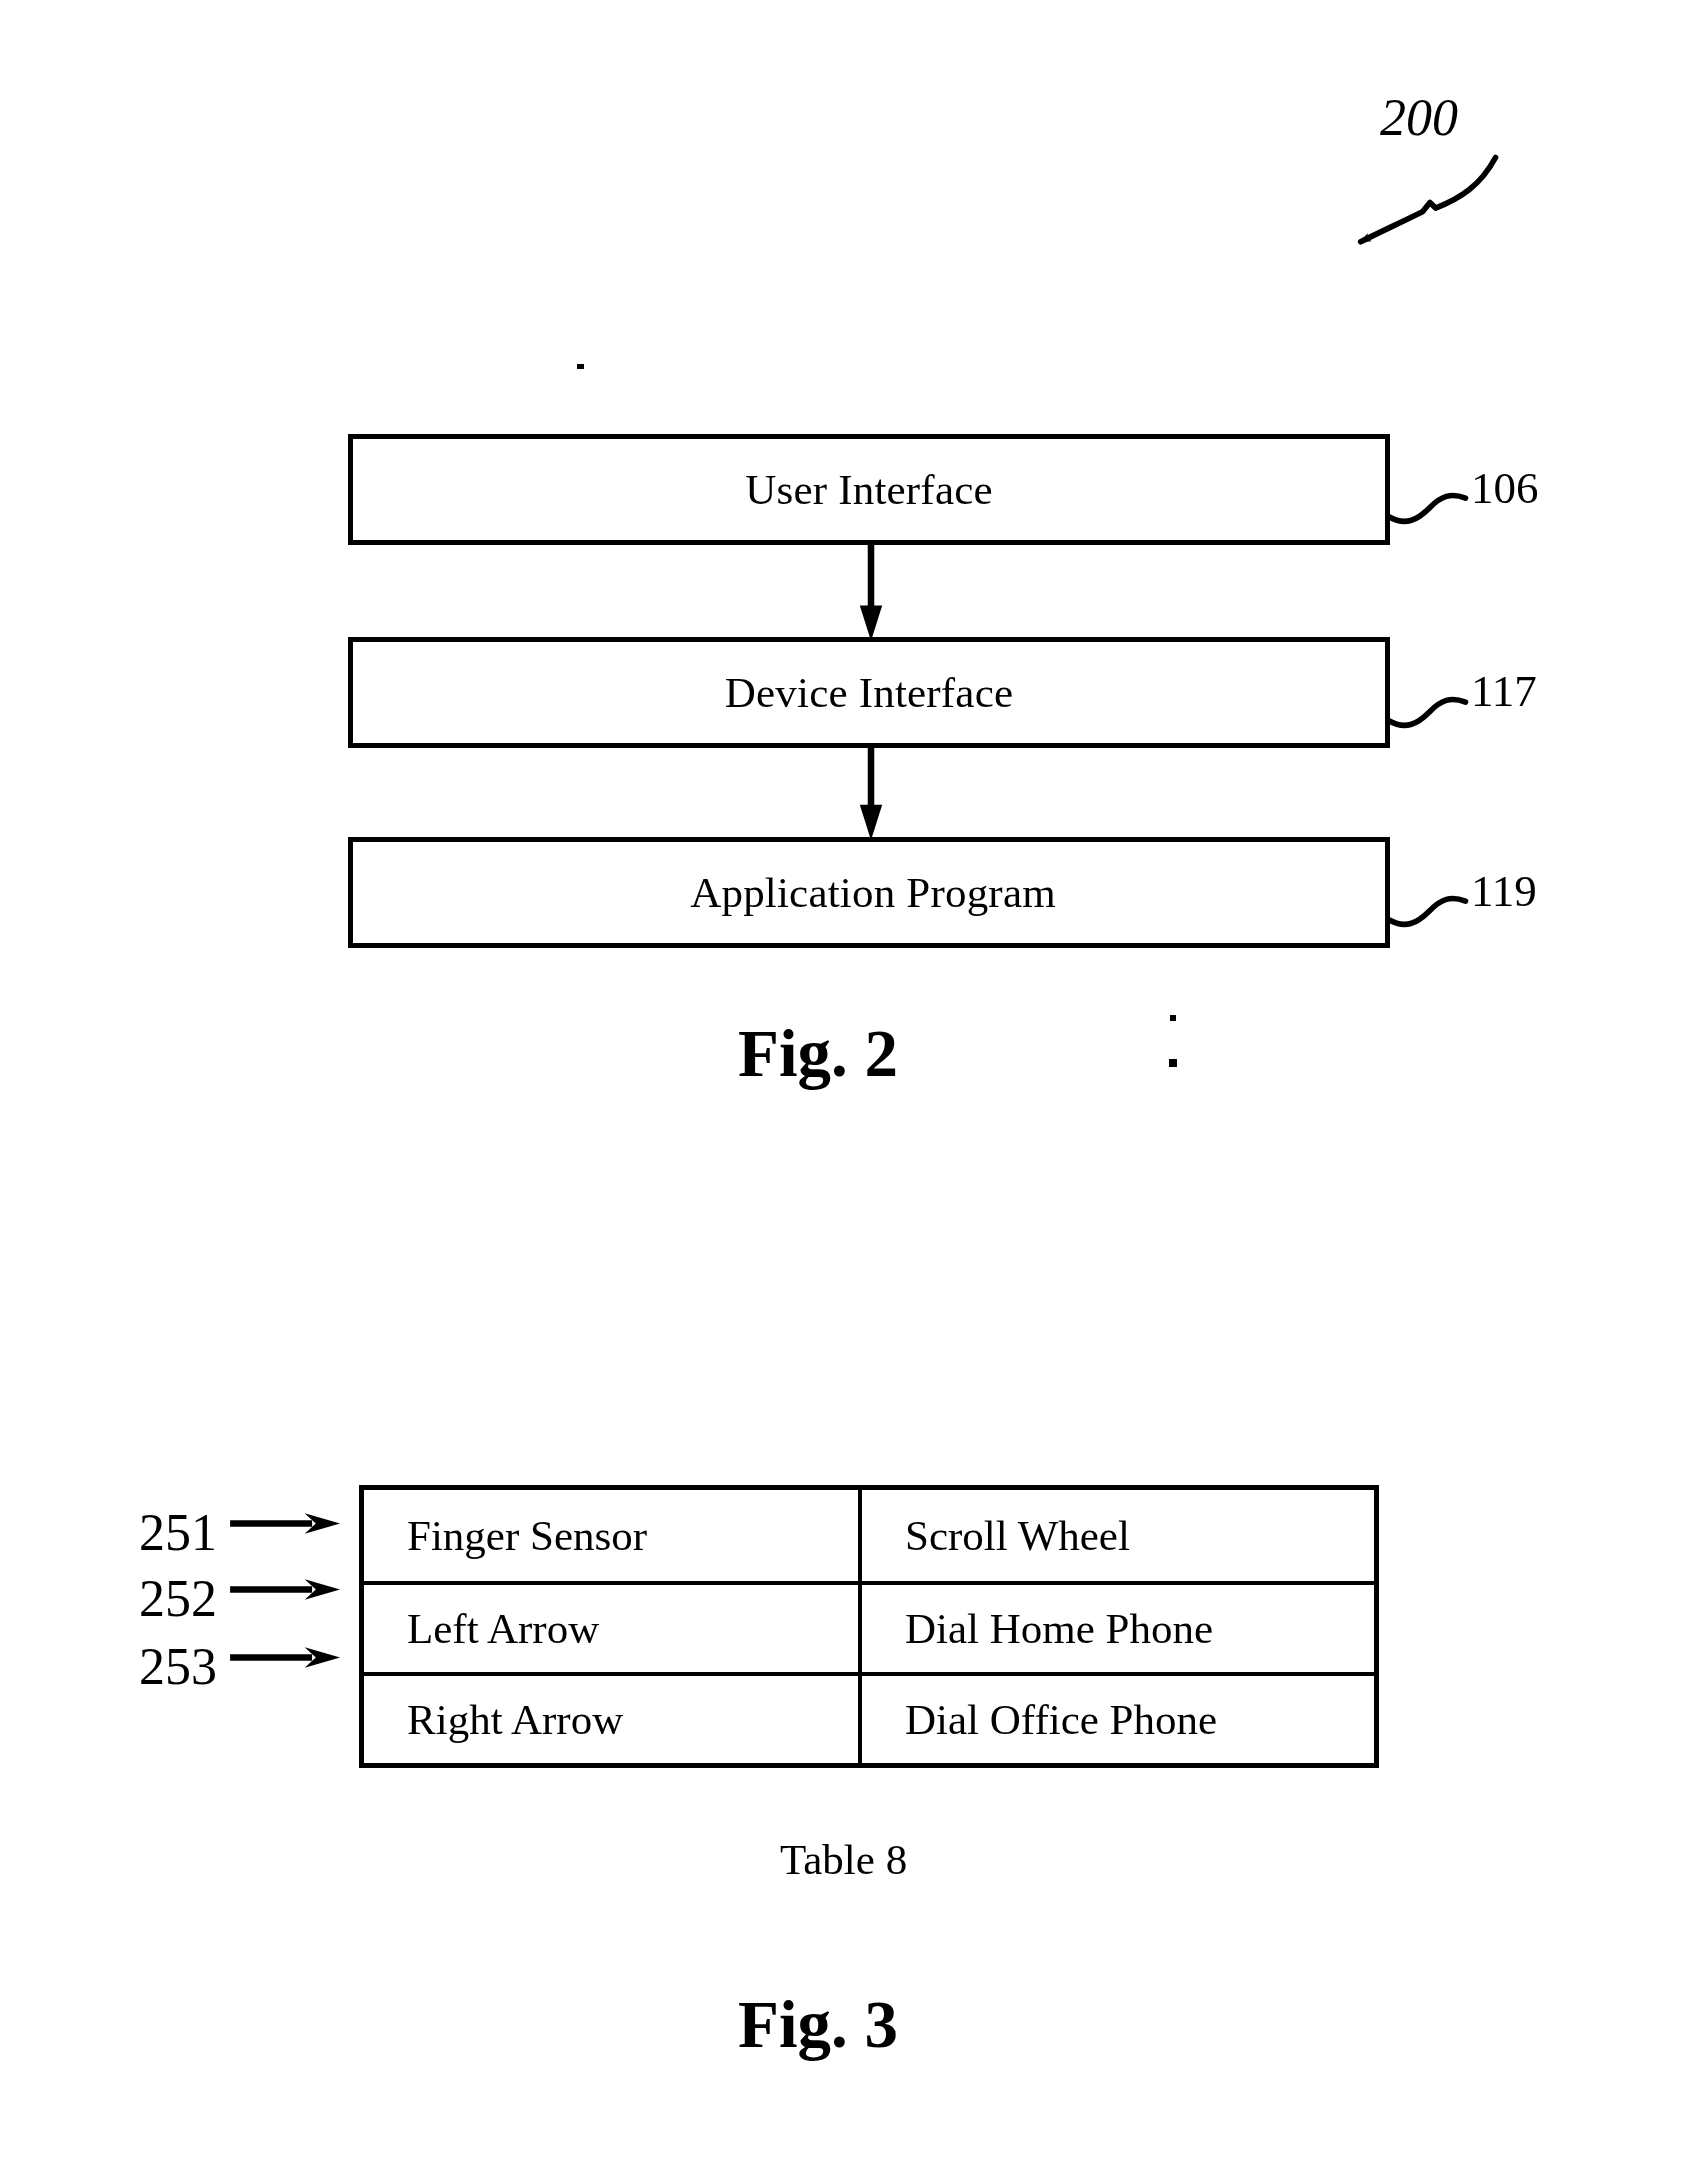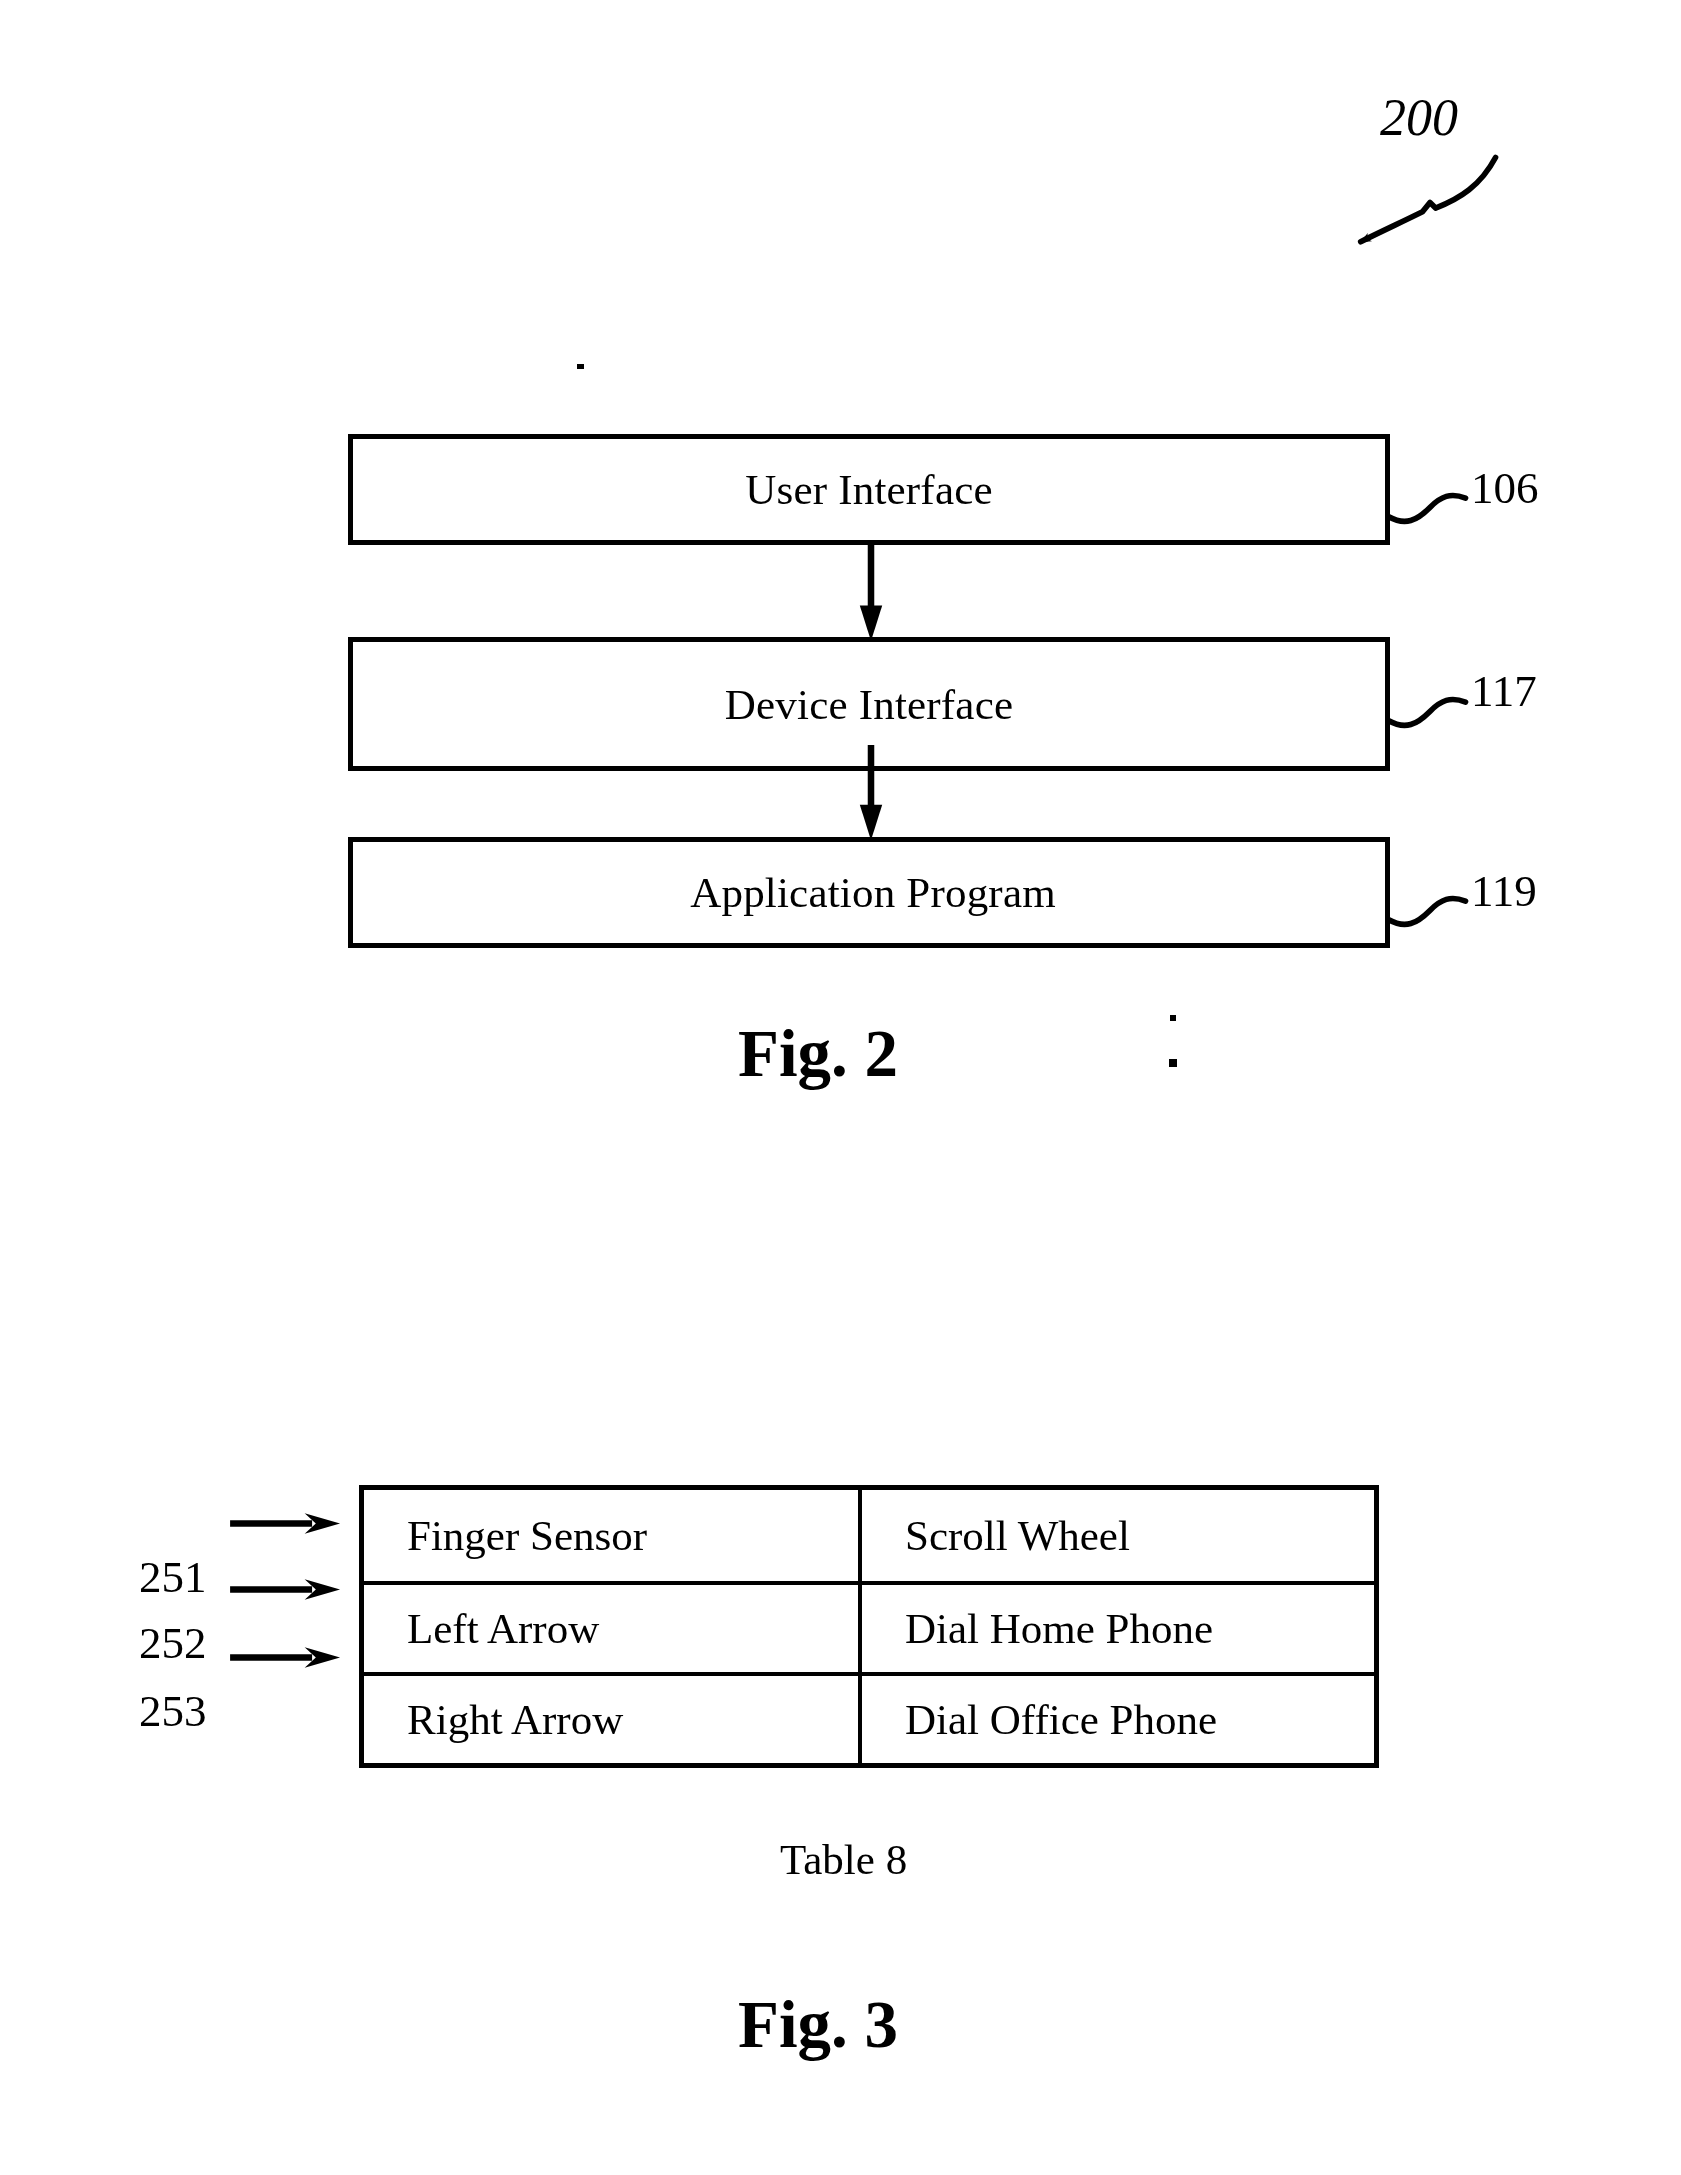--- a/index.html
+++ b/index.html
@@ -37,21 +37,21 @@
     justify-content: center;
   }
   .block-label {
     font-size: 43px;
     letter-spacing: 0.2px;
     line-height: 1;
     white-space: nowrap;
   }
 
   .blk-ui       { left: 348px; top: 434px;  width: 1042px; height: 111px; }
-  .blk-device   { left: 348px; top: 637px;  width: 1042px; height: 134px; }
+  .blk-device   { left: 348px; top: 637px;  width: 1042px; height: 111px; }
   .blk-app      { left: 348px; top: 837px;  width: 1042px; height: 111px; padding-left: 8px; }
 
   
   .v-arrow { position: absolute; }
 
   
   .ref-num {
     position: absolute;
     font-size: 45px;
     line-height: 1;
@@ -98,24 +98,23 @@
     font-size: 43px;
     line-height: 1;
     white-space: nowrap;
   }
   .tbl-cell-left  { width: 498px; border-right: 4.7px solid #000; }
   .tbl-cell-right { flex: 1; }
 
   
   .row-ptr {
     position: absolute;
-    font-size: 45px;
-    line-height: 1;
-    white-space: nowrap;
-    margin-top: 48px;
+    font-size: 52px;
+    line-height: 1;
+    white-space: nowrap;
   }
 
   
   .speck {
     position: absolute;
     background: #000;
   }
 </style>
 </head>
 <body>

